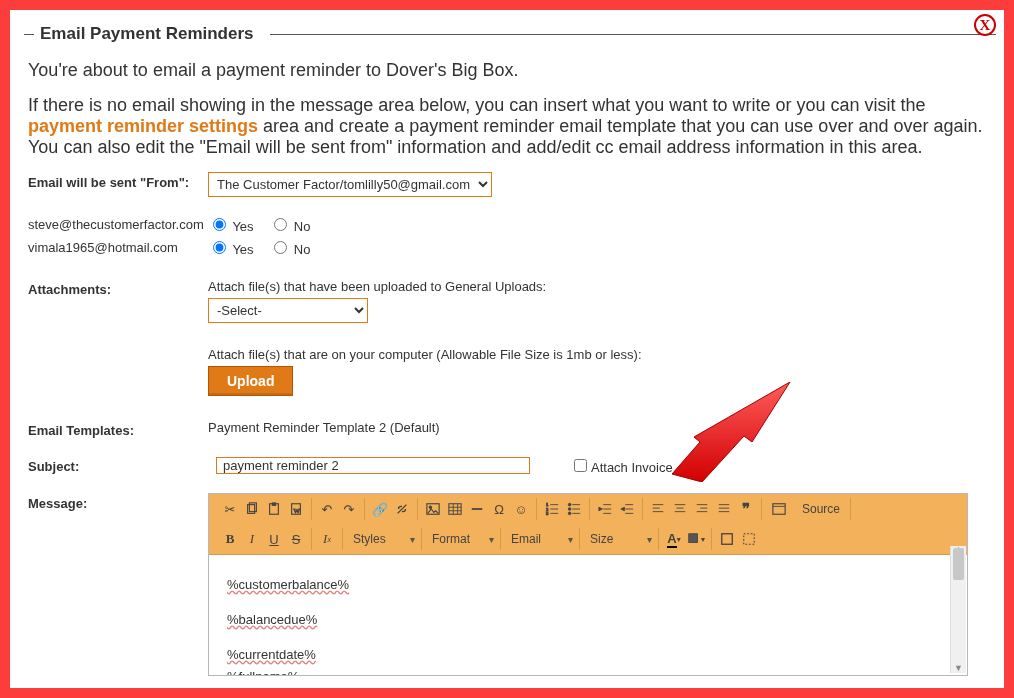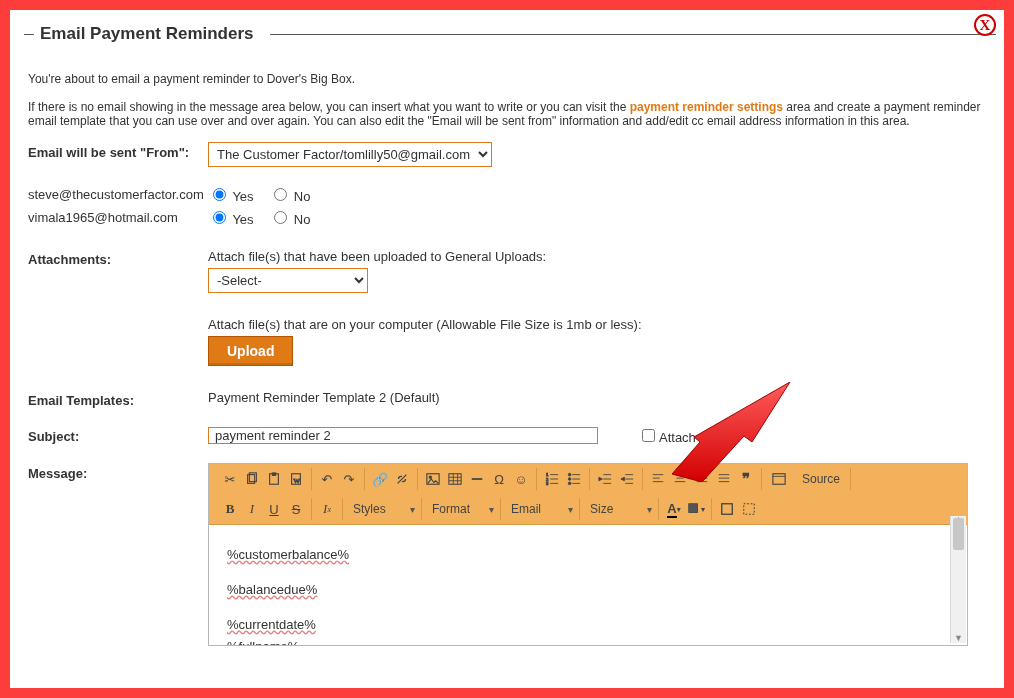--- a/index.html
+++ b/index.html
@@ -34,21 +34,21 @@
     background: #fff;
     cursor: pointer;
     font-family: Georgia, serif;
   }
   .inner {
     padding: 14px 8px 0 14px;
   }
   .heading-row {
     display: flex;
     align-items: center;
-    margin-bottom: 28px;
+    margin-bottom: 16px;
   }
   .heading-row .short-line {
     border-top: 1px solid #555;
     width: 10px;
     margin-right: 6px;
   }
   .heading-row h1 {
     margin: 0;
     font-size: 17px;
     font-weight: 600;
@@ -59,21 +59,21 @@
     border-top: 1px solid #555;
     flex: 1;
     margin-left: 16px;
   }
   .body{
     padding-left:4px;
   }
   .lead {
     color: #333;
     margin: 8px 0 14px 0;
-    font-size: 12px;
+    font-size: 18px;
   }
   .lead a { color: #e07a17; text-decoration: none; font-weight: 600; }
   .row {
     display: flex;
     align-items: flex-start;
     margin-bottom: 18px;
   }
   .row .label {
     width: 180px;
     font-weight: 600;
@@ -118,25 +118,26 @@
     color: #fff;
     font-weight: bold;
     padding: 6px 18px;
     font-size: 14px;
     cursor: pointer;
     margin-top: 0;
     box-shadow: inset 0 -2px 0 rgba(0,0,0,0.12);
   }
   .subject-input{
     border:1px solid #e07a17;
-    width: 390px;
+    width: 314px;
     padding:0 6px;
     font-size:13px;
     color:#333;
     background:#fff;
+    margin-left:8px;
   }
   .subject-line{
     display:flex;
     align-items:center;
   }
   .attach-inv{
     margin-left: 40px;
     font-size:13px;
     color:#333;
   }

